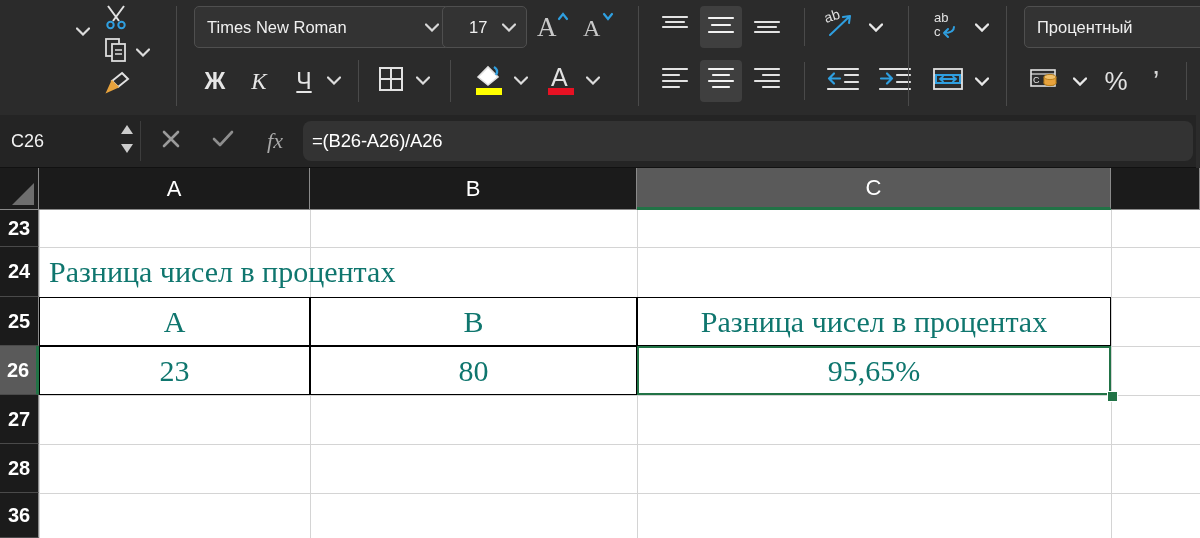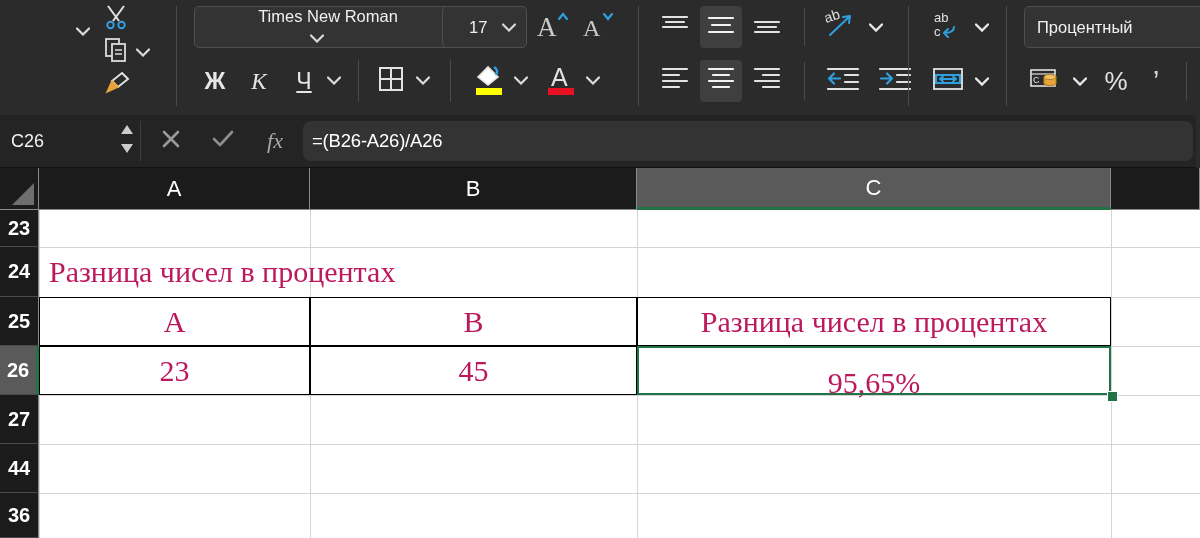--- a/index.html
+++ b/index.html
@@ -157,21 +157,21 @@
     background: #5a5a5a;
     border-right: 3px solid #217346;
   }
   .gline-v { position: absolute; width: 1px; background: #d4d4d4; }
   .gline-h { position: absolute; height: 1px; background: #d4d4d4; }
 
   .cell {
     position: absolute; box-sizing: border-box;
     display: flex; align-items: center;
     font-family: "Liberation Serif", serif;
-    color: #be185d; cursor: cell; user-select: none;
+    color: #0f766e; cursor: cell; user-select: none;
     overflow: visible; white-space: nowrap;
   }
   .cell.ctr { justify-content: center; }
   .cell.bdr { border: 1.5px solid #000000; }
 
   .selbox {
     position: absolute; box-sizing: border-box;
     border: 2.5px solid #217346;
     pointer-events: none;
   }
@@ -226,21 +226,21 @@
       <span>
         <svg width="28" height="28" viewBox="0 0 28 28">
           <path d="M19 3 L25 9 L15 17 L9 11 Z" fill="none" stroke="#e2e2e2" stroke-width="2"></path>
           <path d="M9 11 L4 22 L15 17 Z" fill="#e8a33d" stroke="#e8a33d" stroke-width="1.5"></path>
         </svg>
       </span>
     </div>
 
     <div class="rb-sep" style="left:176px;"></div>
 
-    <div class="combo" style="left:194px; top:6px; width:256px; height:42px;flex-direction:column;">
+    <div class="combo" style="left:194px; top:6px; width:256px; height:42px;">
       <span class="cval">Times New Roman</span>
       <span class="cchev">
         <svg width="14" height="9" viewBox="0 0 14 9">
             <path d="M1 1.5 L7 7.5 L13 1.5" fill="none" stroke="#d8d8d8" stroke-width="2.2" stroke-linecap="round"></path>
           </svg>
       </span>
     </div>
 
     <div class="combo" style="left:442px; top:6px; width:85px; height:42px;padding-left:14px;">
       <span class="cval">17</span>
@@ -561,21 +561,21 @@
         <div class="rhdr" style="top: 129px; height: 49px;">
           <span>25</span>
         </div>
         <div class="rhdr sel" style="top: 178px; height: 49px;">
           <span>26</span>
         </div>
         <div class="rhdr" style="top: 227px; height: 49px;">
           <span>27</span>
         </div>
         <div class="rhdr" style="top: 276px; height: 49px;">
-          <span>44</span>
+          <span>28</span>
         </div>
         <div class="rhdr" style="top: 325px; height: 45px;">
           <span>36</span>
         </div>
       </div>
     <div id="gridlines">
         <div class="gline-v" style="left: 39px; top: 42px; height: 328px;"></div>
         <div class="gline-v" style="left: 310px; top: 42px; height: 328px;"></div>
         <div class="gline-v" style="left: 637px; top: 42px; height: 328px;"></div>
         <div class="gline-v" style="left: 1111px; top: 42px; height: 328px;"></div>
@@ -596,23 +596,23 @@
         <div class="cell ctr bdr" style="left: 310px; top: 129px; width: 327px; height: 49px; font-size: 30px;">
           <span>B</span>
         </div>
         <div class="cell ctr bdr" style="left: 637px; top: 129px; width: 474px; height: 49px; font-size: 30px;">
           <span>Разница чисел в процентах</span>
         </div>
         <div class="cell ctr bdr" style="left: 39px; top: 178px; width: 271px; height: 49px; font-size: 30px;">
           <span>23</span>
         </div>
         <div class="cell ctr bdr" style="left: 310px; top: 178px; width: 327px; height: 49px; font-size: 30px;">
-          <span>45</span>
-        </div>
-        <div class="cell ctr" style="left: 637px; top: 178px; width: 474px; height: 49px; font-size: 30px; margin-top: 12px;">
+          <span>80</span>
+        </div>
+        <div class="cell ctr" style="left: 637px; top: 178px; width: 474px; height: 49px; font-size: 30px;">
           <span>95,65%</span>
         </div>
       </div>
     <div id="selection-layer">
         <div class="selbox" style="left: 637px; top: 178px; width: 474px; height: 49px; border-color: rgb(33, 115, 70);"></div>
         <div class="fillhandle" style="left: 1107px; top: 223px; background: rgb(33, 115, 70);"></div>
       </div>
   </div>
 
 </div>

